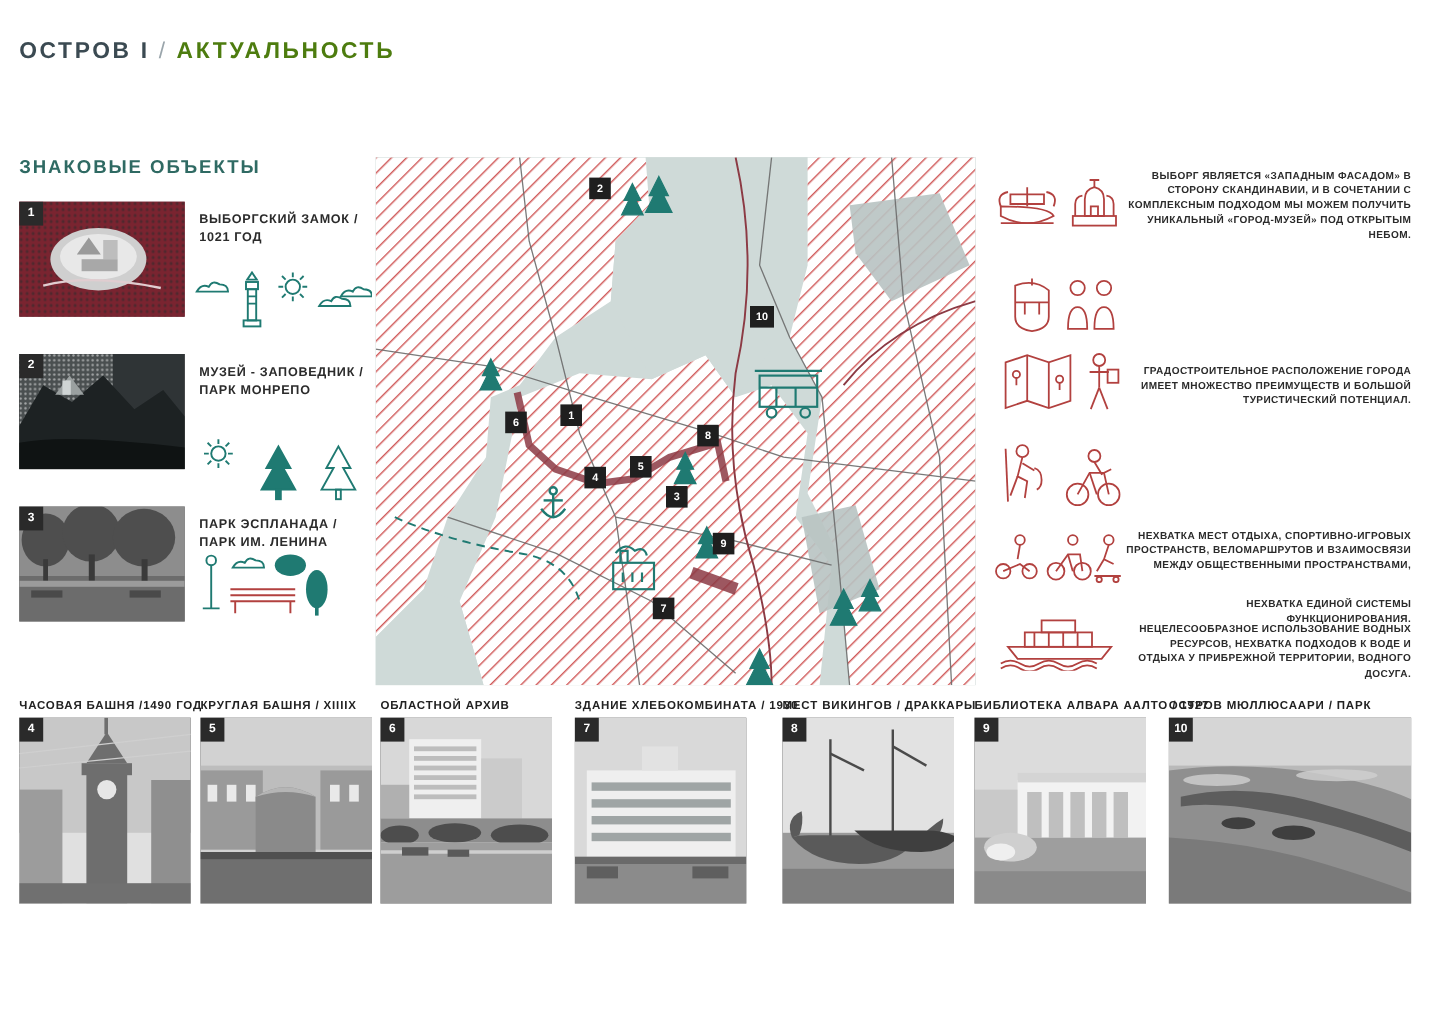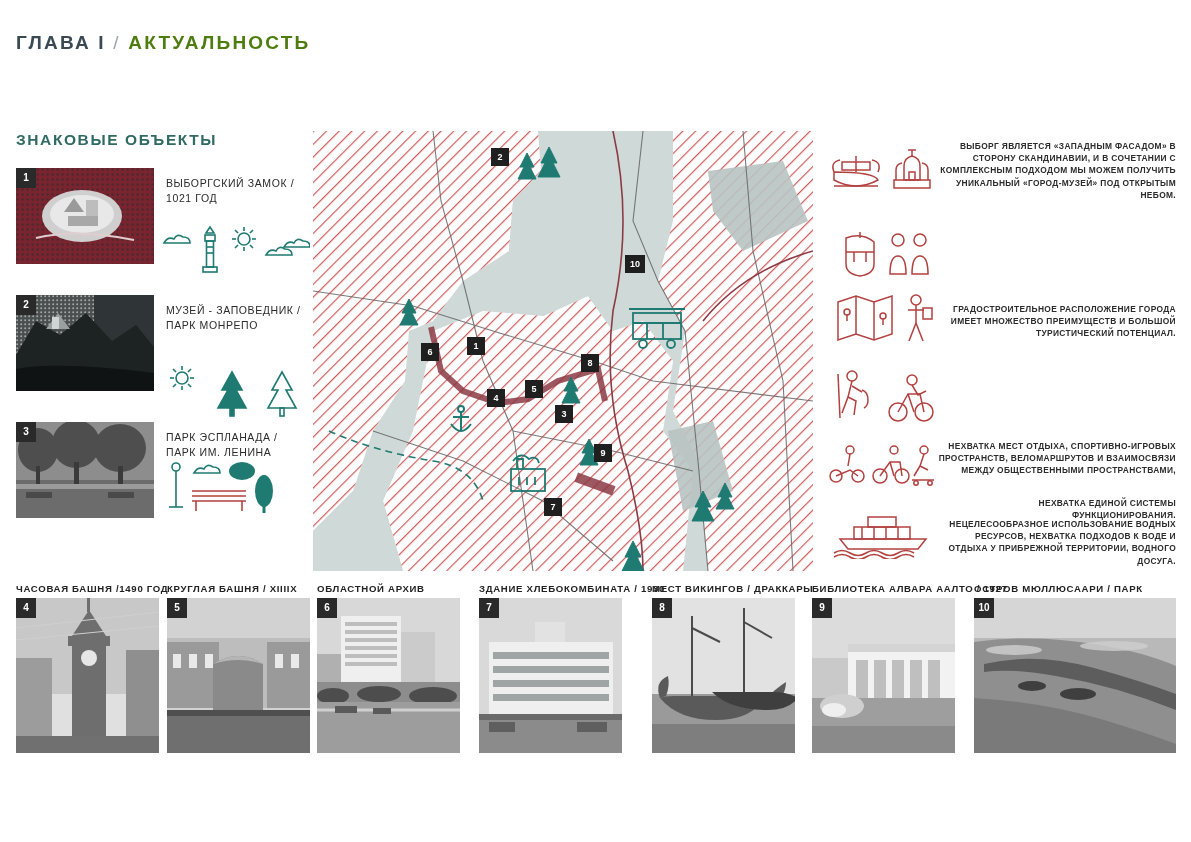--- a/index.html
+++ b/index.html
@@ -26,21 +26,21 @@
   .lcard{position:absolute;left:16px;width:138px;height:96px;overflow:hidden;}
   .lcard.c1{top:168px;background:#6e2430;}
   .lcard.c2{top:295px;background:#3a3a3a;}
   .lcard.c3{top:422px;background:#6b6b6b;}
   .lnum{
     position:absolute;left:0;top:0;width:20px;height:20px;background:#2a2a2a;color:#fff;
     font-size:10px;line-height:20px;text-align:center;z-index:5;font-weight:bold;
   }
   .lcaption{
     position:absolute;left:166px;width:140px;
-    font-size:10.5px;line-height:15px;letter-spacing:.6px;color:#2b2b2b;font-weight:normal;
+    font-size:10.5px;line-height:15px;letter-spacing:.6px;color:#2b2b2b;font-weight:bold;
   }
   .lcaption.t1{top:176px;}
   .lcaption.t2{top:303px;}
   .lcaption.t3{top:430px;}
 
   .licons{position:absolute;left:160px;width:150px;height:60px;}
   .licons.i1{top:225px;}
   .licons.i2{top:360px;}
   .licons.i3{top:455px;}
 
@@ -73,21 +73,21 @@
   }
   .ph{position:absolute;inset:0;}
   .teal{stroke:#1f7a72;fill:none;}
 </style>
 </head>
 <body>
 
 <div id="page">
 
   <div class="header">
-    <span>ГЛАВА I</span>
+    <span>ОСТРОВ I</span>
     <span class="sep">/</span>
     <span class="part2">АКТУАЛЬНОСТЬ</span>
   </div>
 
   <div class="left-title">ЗНАКОВЫЕ ОБЪЕКТЫ</div>
 
   <div class="lcard c1">
     <svg class="ph" viewBox="0 0 138 96" preserveAspectRatio="none">
       <defs>
         <pattern id="dotA" width="5" height="5" patternUnits="userSpaceOnUse">

